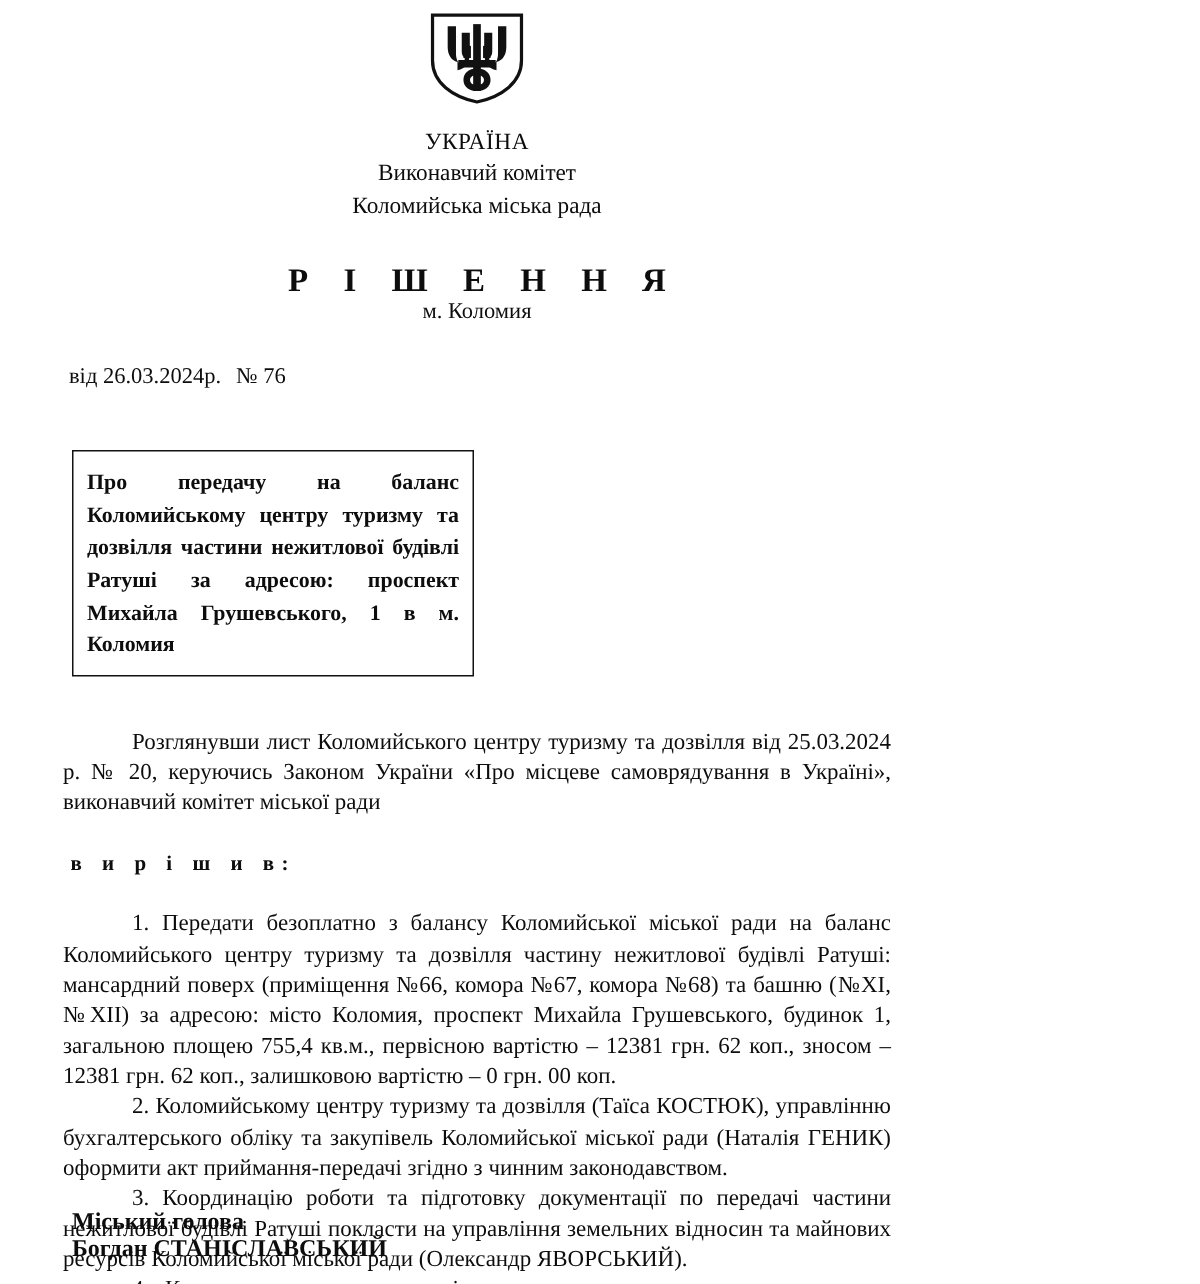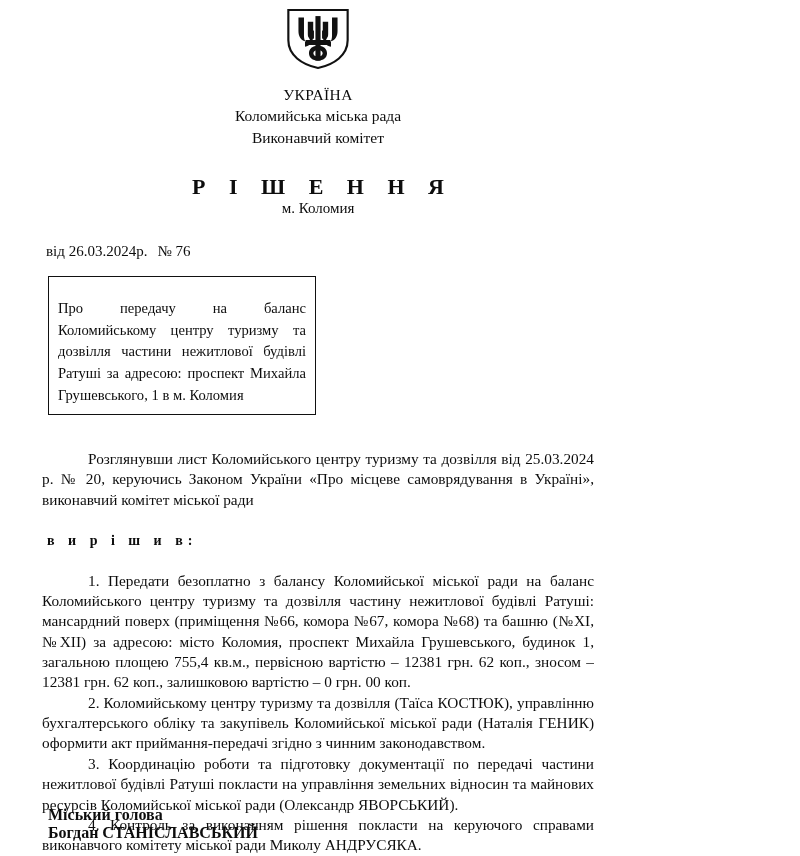--- a/index.html
+++ b/index.html
@@ -65,27 +65,27 @@
     margin-top: 26px;
     margin-left: 4px;
   }
   .dateline .gap {
     display: inline-block;
     width: 10px;
   }
 
   
   .subject-box {
-    margin-top: 16px;
+    margin-top: 40px;
     margin-left: 6px;
     width: 268px;
     box-sizing: border-box;
     border: 1.6px solid #111111;
-    padding: 21px 9px 8px 9px;
-    font-weight: normal;
+    padding: 11px 9px 8px 9px;
+    font-weight: bold;
     font-size: 14.6px;
     line-height: 1.48;
     text-align: justify;
     text-align-last: left;
     hyphens: none;
   }
   .subject-box p {
     margin: 0;
   }
 
@@ -152,22 +152,22 @@
         <path d="M36.6 33.5 h7.4 v12.0 h-7.4 Z"></path>
         <path d="M56 33.5 h7.4 v12.0 H56 Z"></path>
         <path d="M31.5 47.5 h37 v7.4 h-37 Z"></path>
         <path d="M50 56 c-8.2 0-13.4 4.6-13.4 11.2 0 6.4 5.2 11.0 13.4 11.0 s13.4-4.6 13.4-11.0 C63.4 60.6 58.2 56 50 56 Z m0 6.2 c4.2 0 6.9 2.1 6.9 5.0 s-2.7 5.0-6.9 5.0 -6.9-2.1-6.9-5.0 S45.8 62.2 50 62.2 Z"></path>
       </g>
     </svg>
   </div>
 
   <div class="header">
     <div class="country">УКРАЇНА</div>
+    <div>Виконавчий комітет</div>
     <div>Коломийська міська рада</div>
-    <div>Виконавчий комітет</div>
   </div>
 
   <div class="doc-title">Р І Ш Е Н Н Я</div>
 
   <div class="city">м. Коломия</div>
 
   <div class="dateline">
     <span>від 26.03.2024р.</span><span class="gap"></span><span>№ 76</span>
   </div>
 

